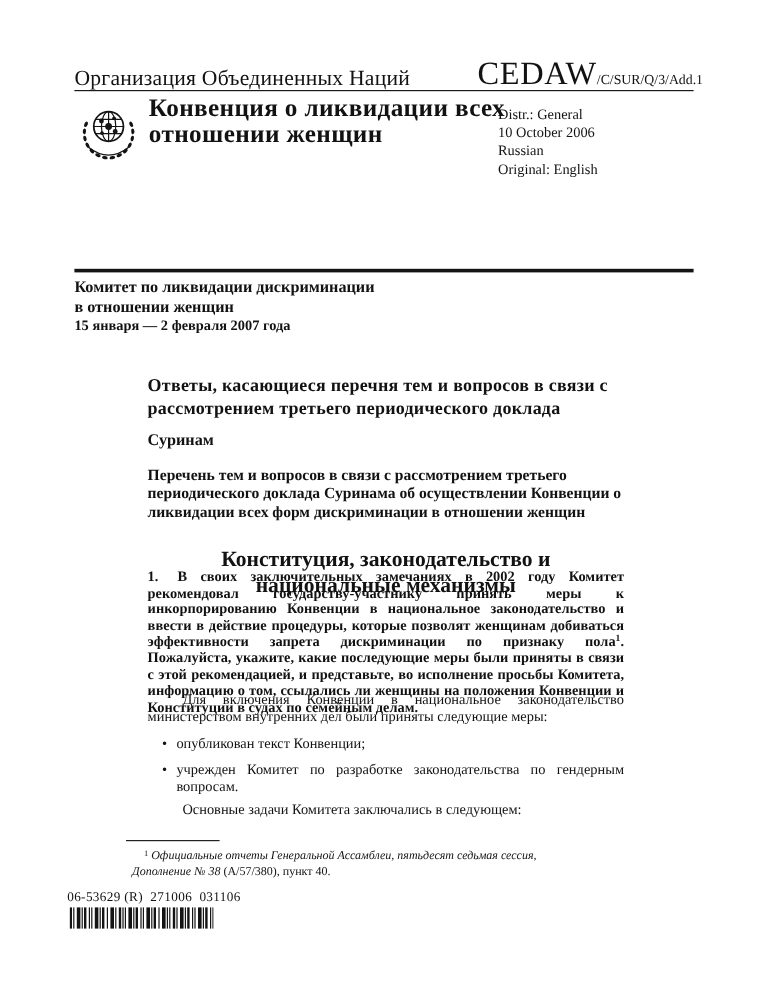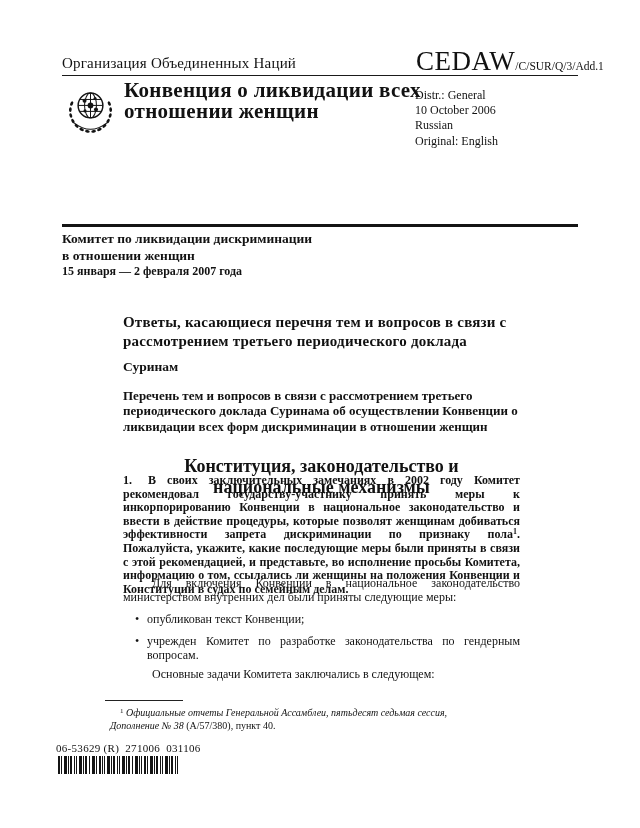--- a/index.html
+++ b/index.html
@@ -8,22 +8,22 @@
     position:relative;
     width:640px; height:828px;
     background:#ffffff;
     color:#121212;
     font-family:"Liberation Serif","DejaVu Serif",serif;
     overflow:hidden;
   }
   .abs { position:absolute; }
 
   
-  .org-name { top:55px; left:62px; font-size:15px; letter-spacing:.2px; }
-  .symbol-block { top:46px; left:416px; width:162px; white-space:nowrap; }
+  .org-name { top:55px; left:62px; font-size:18px; letter-spacing:.2px; }
+  .symbol-block { top:46px; left:398px; width:162px; white-space:nowrap; }
   .symbol-main { font-size:27px; letter-spacing:.5px; }
   .symbol-suffix { font-size:11.5px; }
   .header-rule { top:75px; left:62px; width:516px; height:1px; background:#1a1a1a; }
 
   
   .emblem { top:82px; left:63px; width:55px; height:56px; }
   .masthead-title { top:80px; left:124px; font-size:21px; font-weight:bold; line-height:20.5px; letter-spacing:.3px; }
   .distr-block { top:88px; left:415px; font-size:12px; line-height:15.2px; }
 
   

